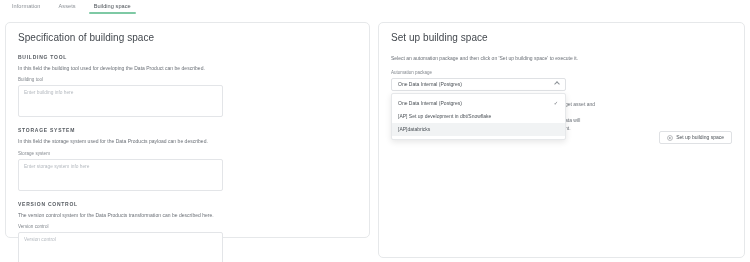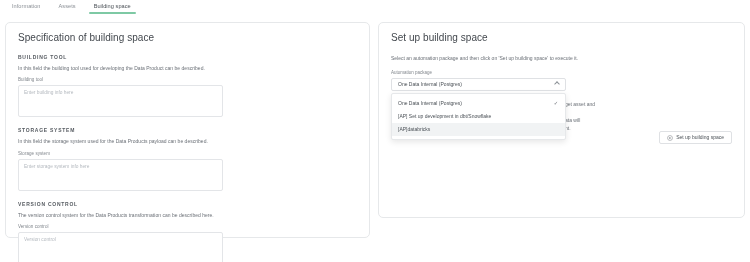--- a/index.html
+++ b/index.html
@@ -45,21 +45,21 @@
   }
 
   
   .panel {
     position: absolute;
     background: #ffffff;
     border: 1px solid #e6e8ea;
     border-radius: 5px;
   }
   #panel-left  { left: 5px;   top: 22px; width: 365px; height: 216px; }
-  #panel-right { left: 378px; top: 22px; width: 367px; height: 196px; }
+  #panel-right { left: 378px; top: 22px; width: 367px; height: 236px; }
 
   .panel-inner { padding: 10px 12px 0 12px; }
 
   .panel-title {
     font-size: 10px;
     color: #43484e;
     letter-spacing: 0.05px;
     margin: 0 0 12px 0;
     font-weight: 400;
     line-height: 1;

